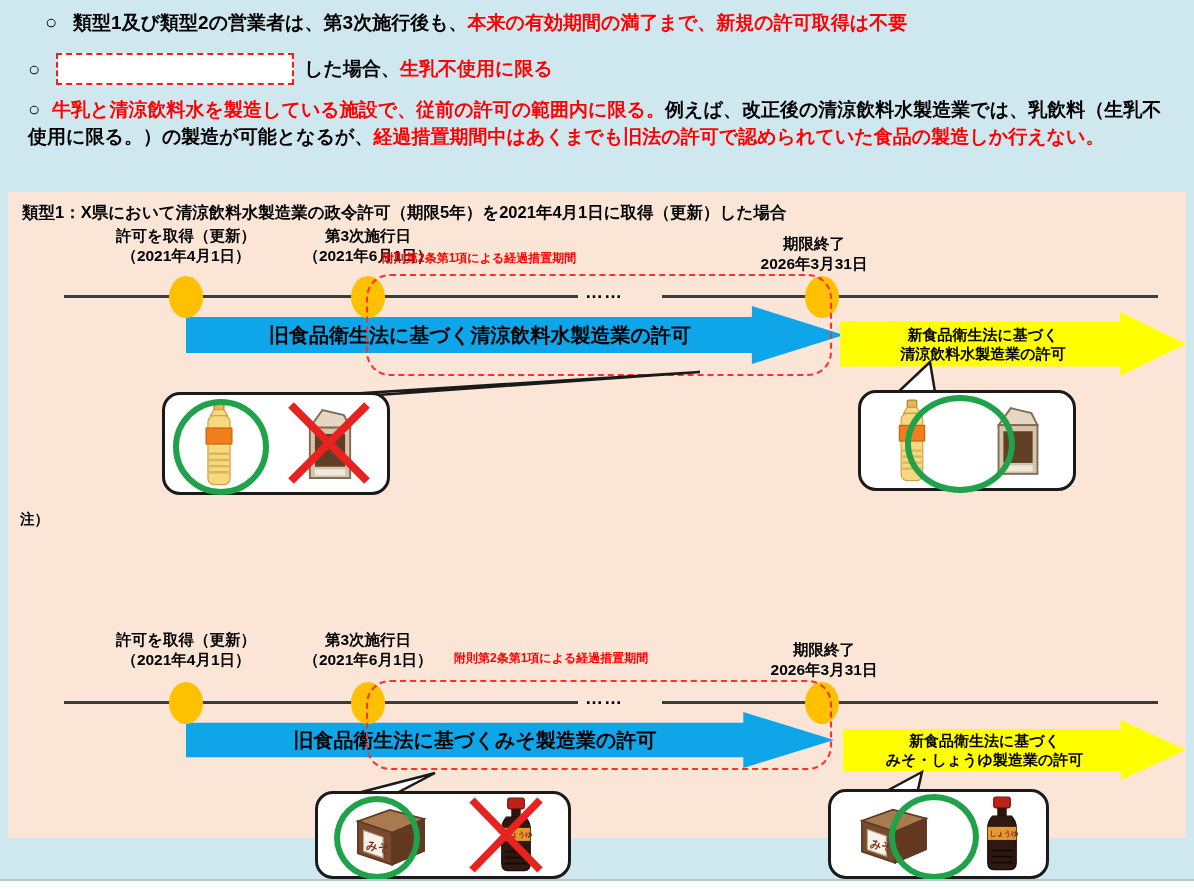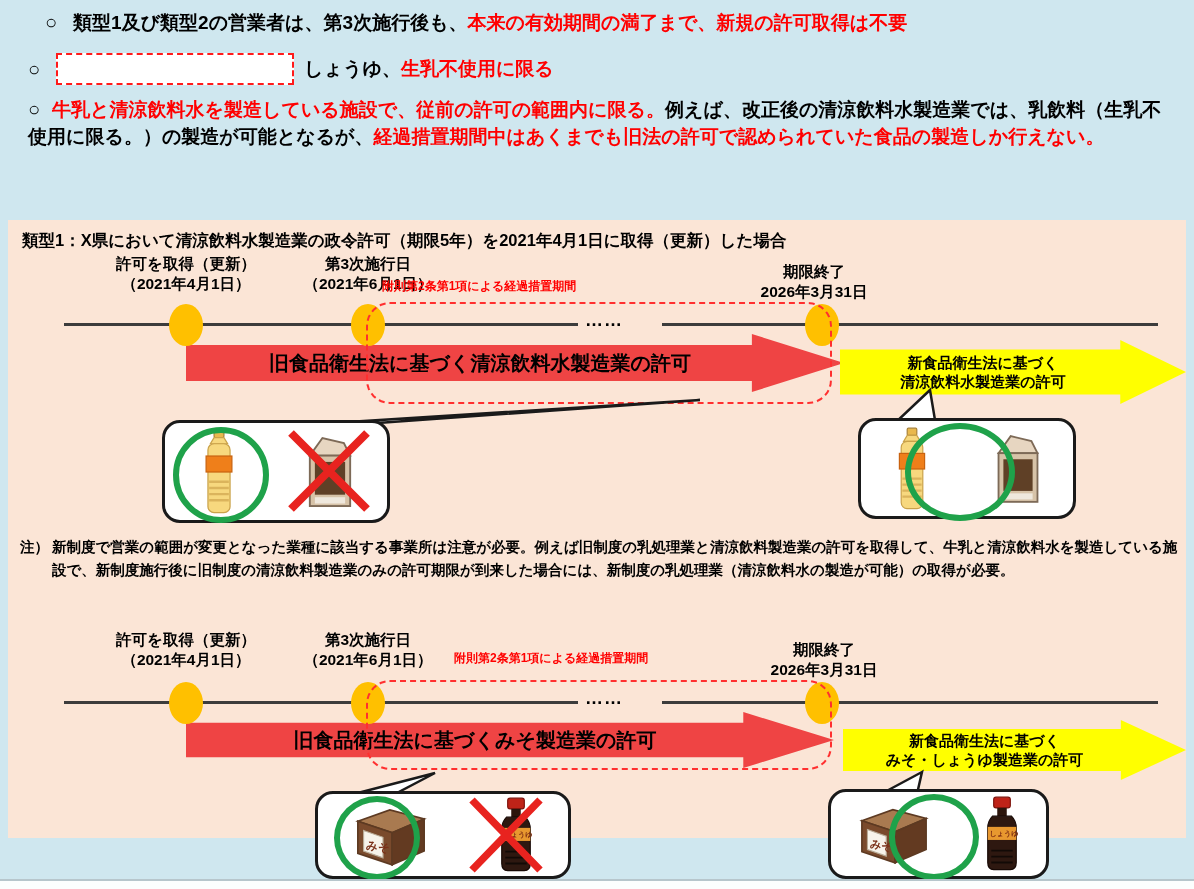--- a/index.html
+++ b/index.html
@@ -14,42 +14,42 @@
   .bullet{position:absolute;font-size:19px;white-space:nowrap;}
   .bullet .marker{display:inline-block;margin-right:16px;font-size:20px;}
   #bullet1{left:28px;top:10px;margin-left:17px;}
   #bullet2{left:28px;top:52px;height:34px;display:flex;align-items:center;}
   .blank-box{display:inline-block;width:234px;height:28px;background:#fff;
     border:2px dashed #ff1a1a;margin-right:10px;vertical-align:middle;}
   #bullet3{left:28px;top:96px;width:1152px;white-space:normal;line-height:1.38;}
   #bullet3 .marker{margin-right:12px;}
   
   .panel{position:absolute;left:8px;width:1178px;background:#fbe5d6;}
-  #panel1{top:192px;height:428px;margin-top:28px;}
+  #panel1{top:192px;height:428px;}
   #panel2{top:588px;height:250px;}
   .panel-title{position:absolute;left:14px;top:10px;font-size:16.5px;white-space:nowrap;}
   .milestone{position:absolute;transform:translateX(-50%);text-align:center;
     font-size:15.5px;line-height:1.32;white-space:nowrap;}
   .s1 .m1{left:178px;top:34px;} .s1 .m2{left:360px;top:34px;} .s1 .m3{left:806px;top:42px;}
   .s2 .m1{left:178px;top:42px;} .s2 .m2{left:360px;top:42px;} .s2 .m3{left:816px;top:52px;}
   .transition-label{position:absolute;color:#ff0000;font-size:12px;white-space:nowrap;}
   .s1 .transition-label{left:374px;top:58px;}
   .s2 .transition-label{left:446px;top:62px;}
   .tl-seg{position:absolute;height:3px;background:#3c3c3c;}
   .s1 .seg1{left:56px;top:103px;width:514px;} .s1 .seg2{left:654px;top:103px;width:496px;}
   .s2 .seg1{left:56px;top:113px;width:514px;} .s2 .seg2{left:654px;top:113px;width:496px;}
   .gap-dots{position:absolute;font-size:18px;letter-spacing:1px;}
   .s1 .gap-dots{left:577px;top:90px;} .s2 .gap-dots{left:577px;top:100px;}
   .dot{position:absolute;width:34px;height:42px;background:#ffc000;border-radius:50%;}
   .s1 .d1{left:161px;top:84px;} .s1 .d2{left:343px;top:84px;} .s1 .d3{left:797px;top:84px;}
   .s2 .d1{left:161px;top:94px;} .s2 .d2{left:343px;top:94px;} .s2 .d3{left:797px;top:94px;}
   .dashed-rect{position:absolute;border:2.5px dashed #ff2f2f;border-radius:24px;}
   .s1 .dashed-rect{left:358px;top:82px;width:462px;height:98px;}
   .s2 .dashed-rect{left:358px;top:92px;width:462px;height:86px;}
-  .green-arrow{position:absolute;background:#ef4444;
+  .green-arrow{position:absolute;background:#0ea5e9;
     clip-path:polygon(0 19%,86% 19%,86% 0,100% 50%,86% 100%,86% 81%,0 81%);
     display:flex;align-items:center;justify-content:center;
     font-size:20px;box-sizing:border-box;padding-right:70px;white-space:nowrap;}
   .s1 .green-arrow{left:178px;top:114px;width:658px;height:58px;}
   .s2 .green-arrow{left:178px;top:124px;width:648px;height:56px;}
   .yellow-arrow{position:absolute;background:#ffff00;
     clip-path:polygon(0 15%,81% 15%,81% 0,100% 50%,81% 100%,81% 85%,0 85%);
     display:flex;flex-direction:column;align-items:center;justify-content:center;
     font-size:15px;line-height:1.3;text-align:center;box-sizing:border-box;padding-right:60px;white-space:nowrap;}
   .s1 .yellow-arrow{left:832px;top:120px;width:346px;height:64px;}
@@ -76,21 +76,21 @@
 </head>
 <body>
 
 <div id="bullet1" class="bullet">
   <span class="marker">○</span><span>類型1及び類型2の営業者は、第3次施行後も、</span><span class="red">本来の有効期間の満了まで、新規の許可取得は不要</span>
 </div>
 
 <div id="bullet2" class="bullet">
   <span class="marker">○</span>
     <span class="blank-box"></span>
-    <span>しょうゆ、</span>
+    <span>した場合、</span>
     <span class="red">生乳不使用に限る</span>
 </div>
 
 <div id="bullet3" class="bullet">
   <span class="marker">○</span><span class="red">牛乳と清涼飲料水を製造している施設で、従前の許可の範囲内に限る。</span><span>例えば、改正後の清涼飲料水製造業では、乳飲料（生乳不使用に限る。）の製造が可能となるが、</span><span class="red">経過措置期間中はあくまでも旧法の許可で認められていた食品の製造しか行えない。</span>
 </div>
 
 <div id="panel1" class="panel s1">
   <div class="panel-title">類型1：X県において清涼飲料水製造業の政令許可（期限5年）を2021年4月1日に取得（更新）した場合</div>
 
@@ -168,21 +168,20 @@
         <rect x="7" y="18" width="32" height="40" fill="#d7c3a8" stroke="#7d6a57" stroke-width="1.5"></rect>
         <rect x="11" y="23" width="24" height="26" fill="#5f4026"></rect>
         <rect x="11" y="51" width="24" height="5" fill="#efe8dd"></rect>
       </svg>
       <div class="ring"></div>
     </div>
   </div>
 
   <div class="note">
     <span class="note-label">注）</span>
-    <span>新制度で営業の範囲が変更となった業種に該当する事業所は注意が必要。例えば旧制度の乳処理業と清涼飲料製造業の許可を取得して、牛乳と清涼飲料水を製造している施設で、新制度施行後に旧制度の清涼飲料製造業のみの許可期限が到来した場合には、新制度の乳処理業（清涼飲料水の製造が可能）の取得が必要。</span>
   </div>
 </div>
 
 <div id="panel2" class="panel s2">
 
   <div class="milestone m1">
     <div>許可を取得（更新）</div>
     <div>（2021年4月1日）</div>
   </div>
   <div class="milestone m2">

